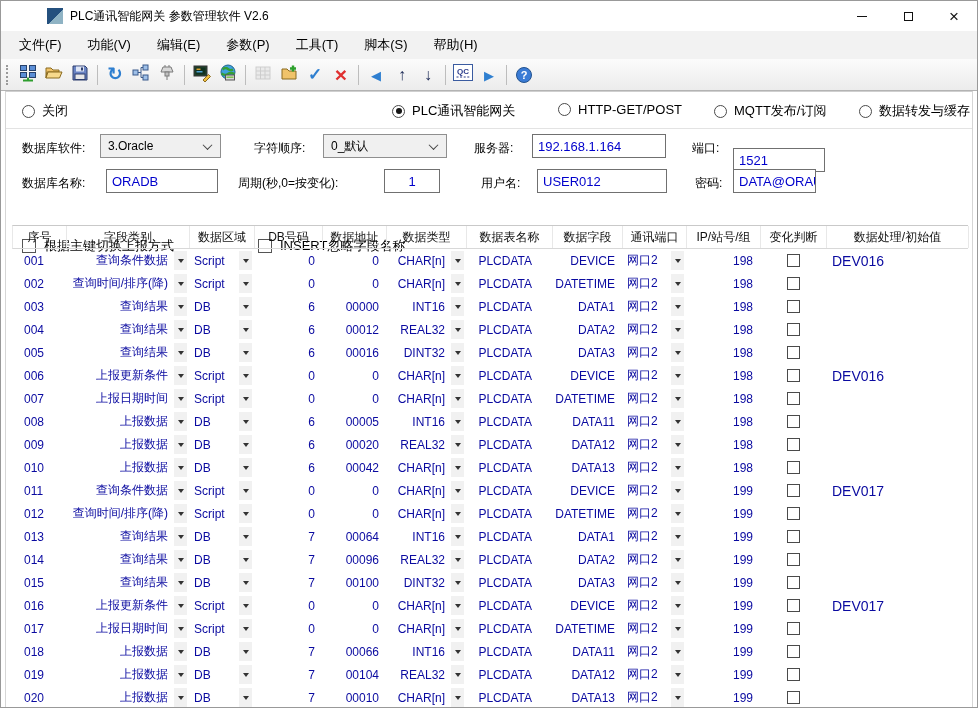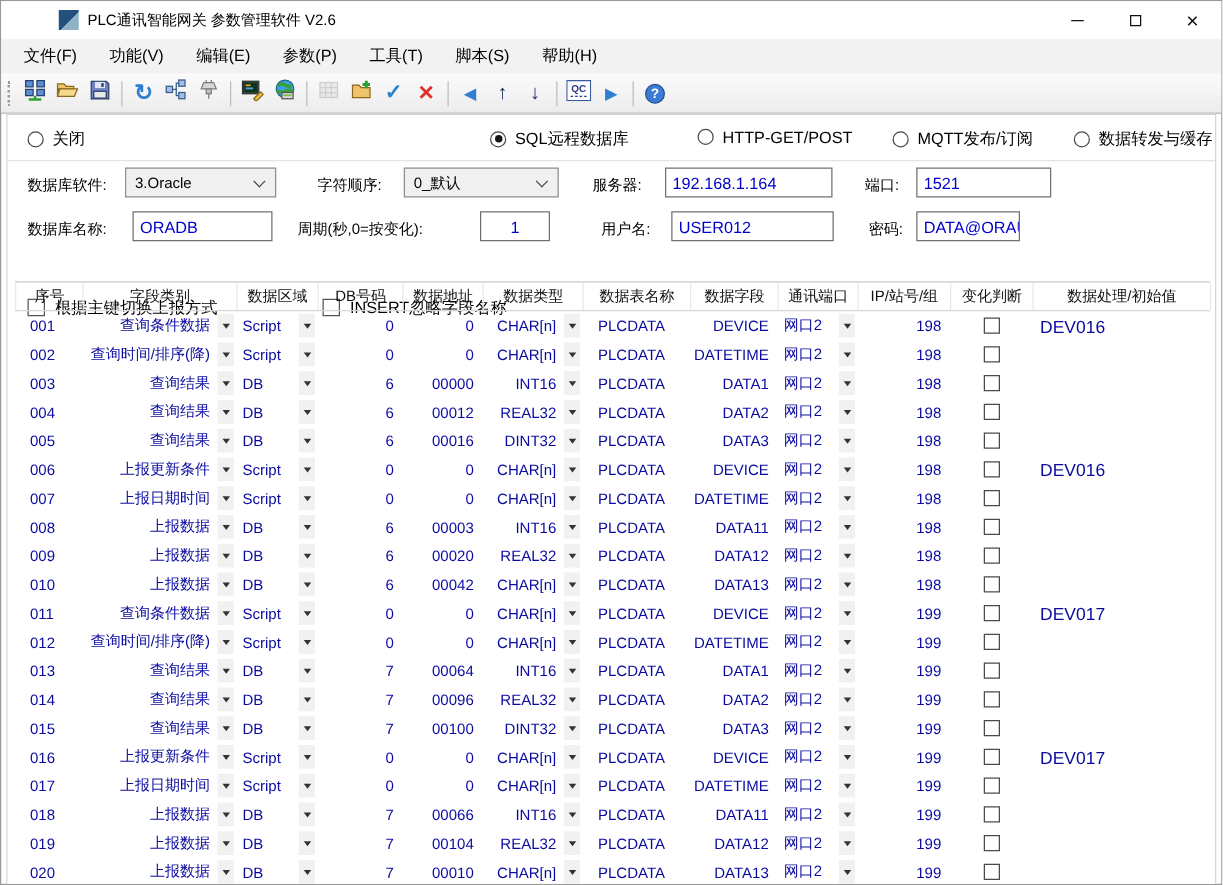--- a/index.html
+++ b/index.html
@@ -240,21 +240,21 @@
     </div>
 
   <div class="content">
     <div id="mode-row">
         <div class="radio-item" style="left: 16px;">
           <span class="radio-circle"></span>
           <span>关闭</span>
         </div>
         <div class="radio-item" style="left: 386px;">
           <span class="radio-circle sel"></span>
-          <span>SQL远程数据库</span>
+          <span>PLC通讯智能网关</span>
         </div>
         <div class="radio-item" style="left: 552px; justify-content: flex-end;">
           <span class="radio-circle"></span>
           <span>HTTP-GET/POST</span>
         </div>
         <div class="radio-item" style="left: 708px;">
           <span class="radio-circle"></span>
           <span>MQTT发布/订阅</span>
         </div>
         <div class="radio-item" style="left: 853px;">
@@ -270,21 +270,21 @@
       <span class="chev"></span>
     </div>
     <div class="f-label" style="left:248px;top:48px">字符顺序:</div>
     <div class="combo" style="left:317px;top:42px;width:124px">
       <span>0_默认</span>
       <span class="chev"></span>
     </div>
     <div class="f-label" style="left:468px;top:48px">服务器:</div>
     <div class="tinput" style="left:526px;top:42px;width:134px">192.168.1.164</div>
     <div class="f-label" style="left:686px;top:48px">端口:</div>
-    <div class="tinput" style="left:727px;top:42px;width:108px">1521</div>
+    <div class="tinput" style="left:727px;top:56px;width:92px">1521</div>
 
     <div class="f-label" style="left:16px;top:83px">数据库名称:</div>
     <div class="tinput" style="left:100px;top:77px;width:112px">ORADB</div>
     <div class="f-label" style="left:232px;top:83px">周期(秒,0=按变化):</div>
     <div class="tinput center" style="left:378px;top:77px;width:56px">1</div>
     <div class="f-label" style="left:475px;top:83px">用户名:</div>
     <div class="tinput" style="left:531px;top:77px;width:130px">USER012</div>
     <div class="f-label" style="left:689px;top:83px">密码:</div>
     <div class="tinput" style="left:727px;top:77px;width:83px">DATA@ORAUS</div>
 
@@ -515,21 +515,21 @@
             <div class="cell c-seq">008</div>
             <div class="cell c-cat">
               <span class="txt">上报数据</span>
               <span class="dd"></span>
             </div>
             <div class="cell c-area">
               <span class="txt">DB</span>
               <span class="dd"></span>
             </div>
             <div class="cell c-right">6</div>
-            <div class="cell c-right">00003</div>
+            <div class="cell c-right">00005</div>
             <div class="cell c-cat">
               <span class="txt">INT16</span>
               <span class="dd"></span>
             </div>
             <div class="cell c-table">PLCDATA</div>
             <div class="cell c-right">DATA11</div>
             <div class="cell c-area">
               <span class="txt">网口2</span>
               <span class="dd"></span>
             </div>

